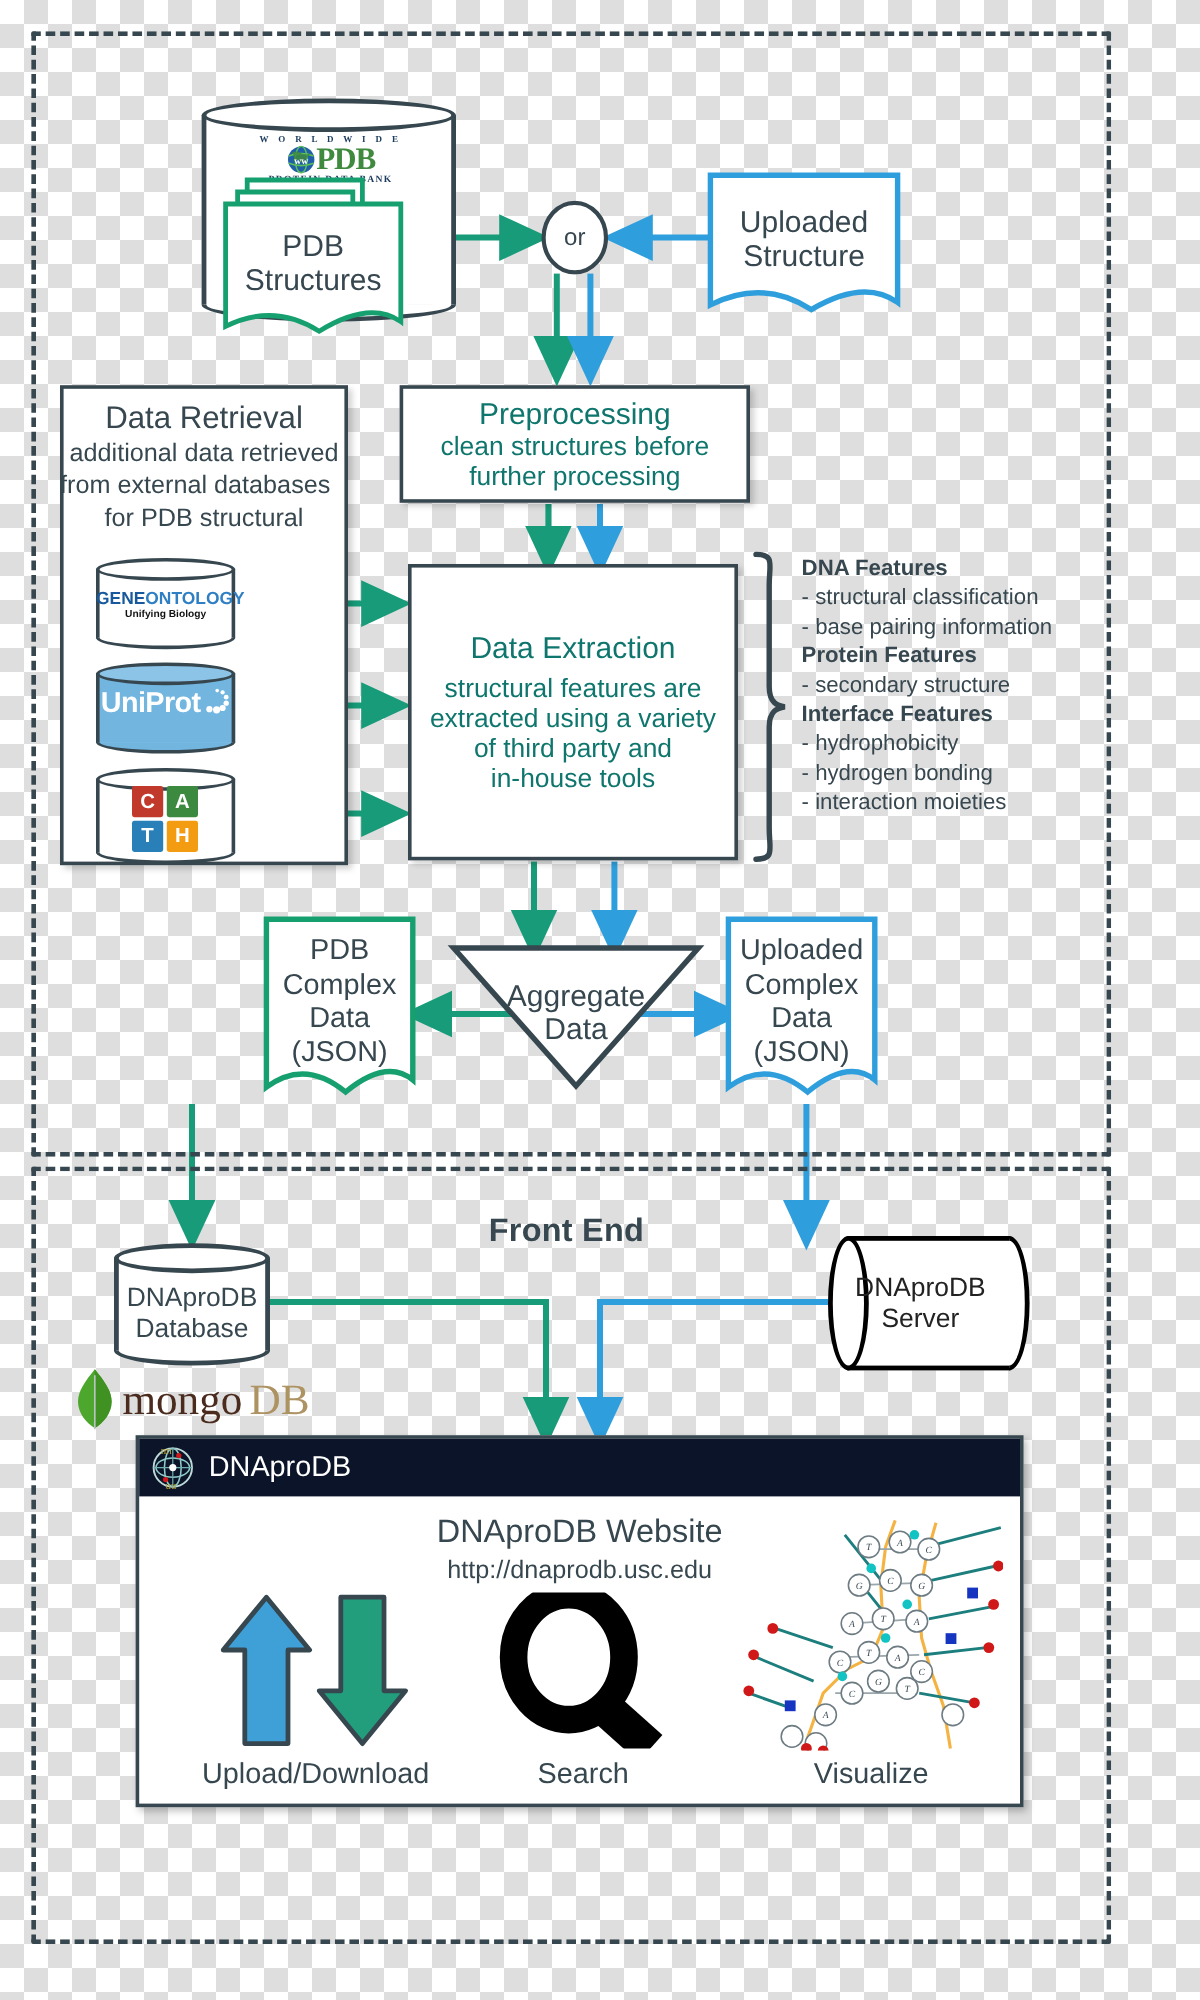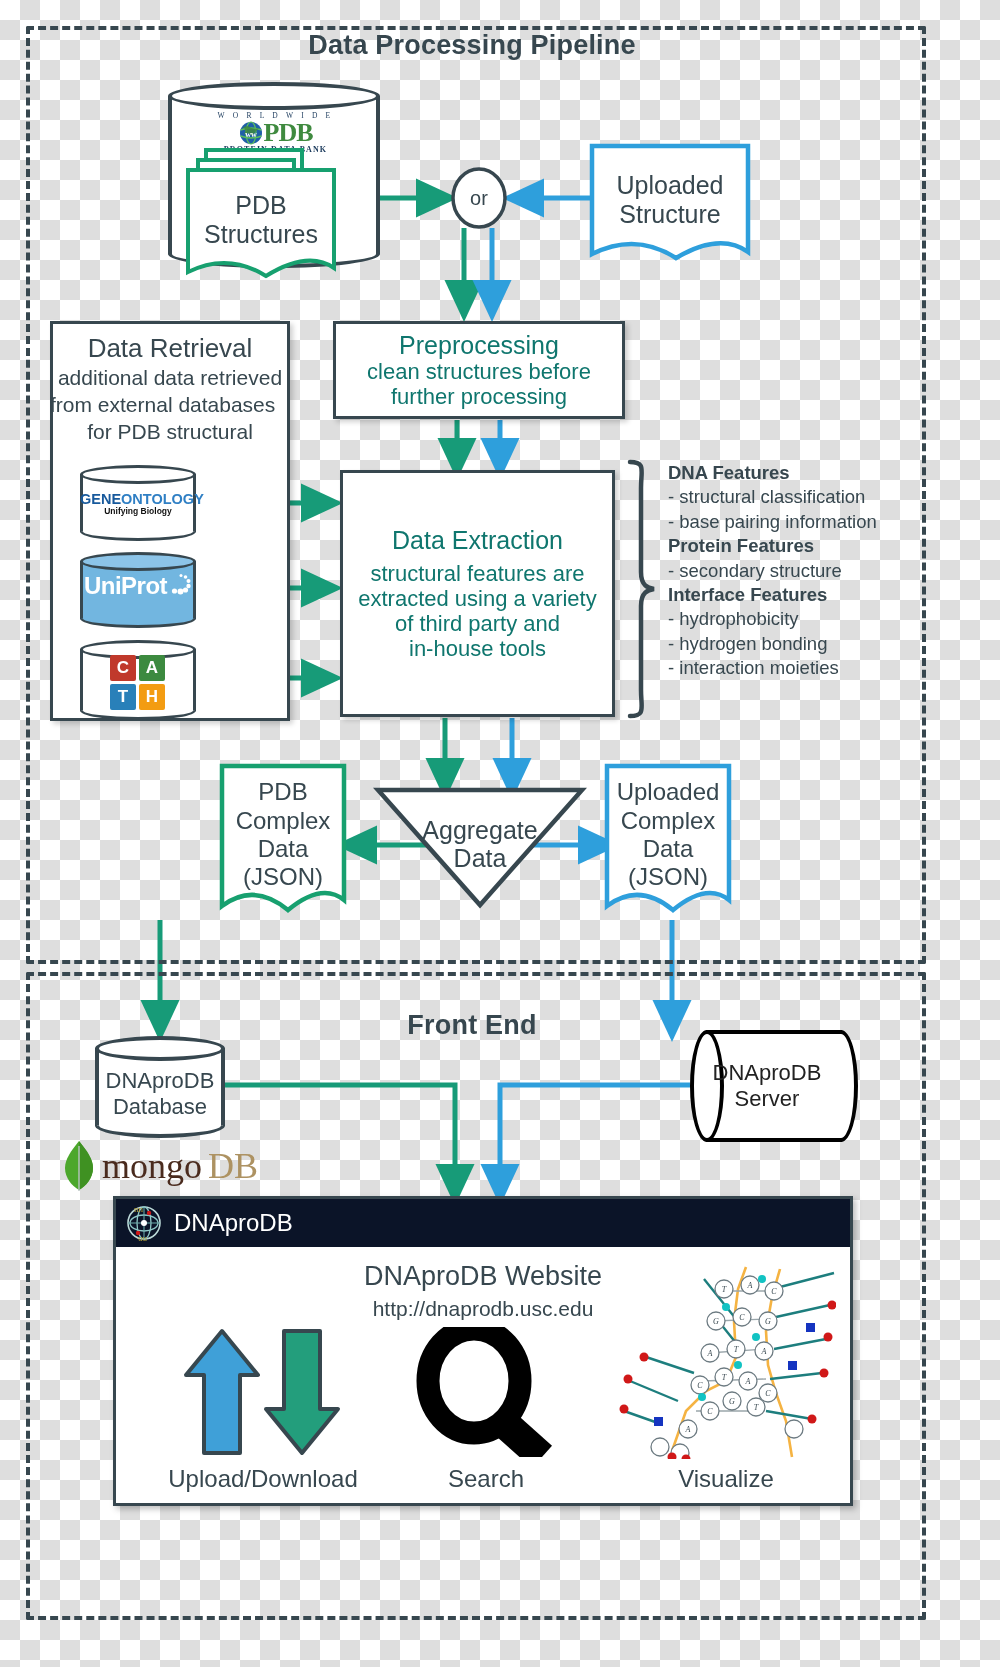--- a/index.html
+++ b/index.html
@@ -78,21 +78,21 @@
   
   .banner{position:absolute;}
   .banner .lbl{
     position:absolute;left:0;right:0;top:0;display:flex;flex-direction:column;
     align-items:center;justify-content:center;text-align:center;color:#37474f;
     line-height:1.18;z-index:4;
   }
 
   
   .pdblogo{position:absolute;text-align:center;line-height:1;}
-  .pdblogo .ww{font-size:7.5px;letter-spacing:3.2px;color:#1b3a5c;font-weight:normal;font-family:"Liberation Serif",serif;}
+  .pdblogo .ww{font-size:7.5px;letter-spacing:3.2px;color:#1b3a5c;font-weight:bold;font-family:"Liberation Serif",serif;}
   .pdblogo .mid{display:flex;align-items:center;justify-content:center;gap:1px;}
   .pdblogo .pdb{font-size:26px;font-weight:bold;color:#3f8a3f;font-family:"Liberation Serif",serif;letter-spacing:-1px;}
   .pdblogo .pdbank{font-size:8px;letter-spacing:1.1px;color:#1b3a5c;font-weight:bold;font-family:"Liberation Serif",serif;}
 
   
   .golabel{position:absolute;text-align:center;line-height:1.05;}
   .golabel .g1{font-size:14.5px;font-weight:bold;font-family:"Liberation Sans",sans-serif;}
   .golabel .g1 .a{color:#17599c;}
   .golabel .g1 .b{color:#2f7fc4;}
   .golabel .g2{font-size:8.5px;color:#111;font-weight:bold;}
@@ -172,21 +172,20 @@
       <path d="M222,1085 L455,1085 L455,1196" stroke="#179b78" marker-end="url(#agr)"></path>
 
       <path d="M690,1085 L500,1085 L500,1196" stroke="#2e9fdc" marker-end="url(#abl)"></path>
     </g>
 
     <path d="M630,462 C646,462 641,470 641,488 L641,572 C641,586 648,588 654,589
              C648,590 641,592 641,606 L641,690 C641,708 646,716 630,716" fill="none" stroke="#37474f" stroke-width="4.5" stroke-linecap="round"></path>
   </svg>
 
   <div class="dash" style="left:26px;top:26px;width:892px;height:930px;"></div>
-  <div class="sectitle" style="left:26px;top:30px;width:892px;font-size:27px;">Data Processing Pipeline</div>
 
   <div class="dash" style="left:26px;top:972px;width:892px;height:640px;"></div>
   <div class="sectitle" style="left:26px;top:1010px;width:892px;font-size:27px;">Front End</div>
 
   <div class="cyl" style="left:168px;top:82px;width:212px;height:186px;">
     <div class="body"></div>
     <div class="bot"></div>
     <div class="top"></div>
   </div>
 

